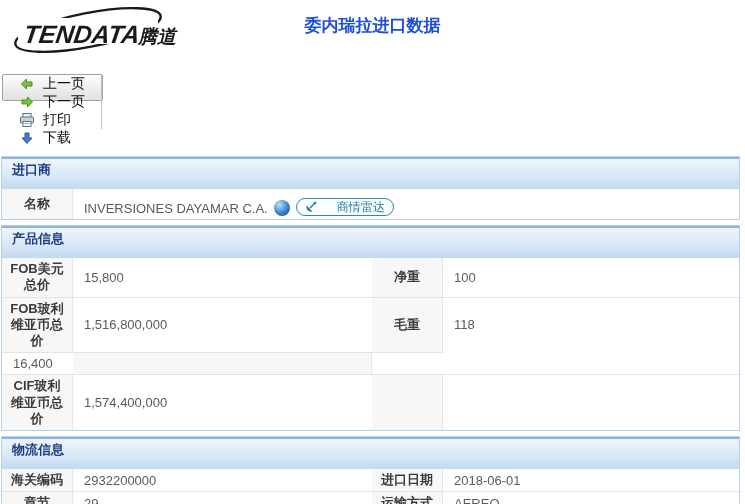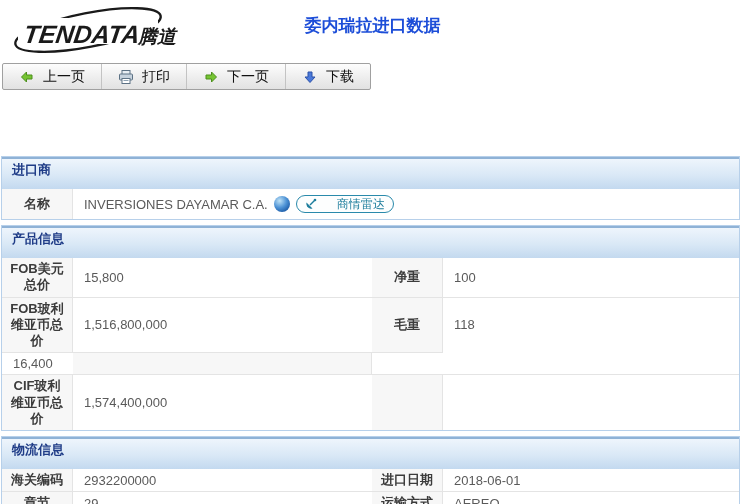--- a/index.html
+++ b/index.html
@@ -21,25 +21,26 @@
   .logo-cn {
     position:absolute; left:128px; top:18px;
     font-weight:bold; font-style:italic; font-size:19px; color:#1a1a1a;
   }
   .title {
     position:absolute; left:0; right:0; top:14px; text-align:center;
     font-size:17px; font-weight:bold; color:#1d4ed8;
   }
   
   .toolbar {
-    position:absolute; left:2px; top:63px; height:27px;
+    position:absolute; left:2px; top:74px; height:27px;
     display:inline-flex; align-items:stretch;
     border:1px solid #a0a0a0;
     background:linear-gradient(#fdfdfd,#ececec 60%,#e2e2e2);
     border-radius:2px;
+    flex-direction:column;
   }
   .tbtn {
     display:flex; align-items:center; gap:8px;
     padding:0 16px; background:transparent; border:none;
     border-right:1px solid #c3c3c3; cursor:pointer;
     font-family:inherit; font-size:14px; color:#111;
   }
   .tbtn:last-child { border-right:none; }
   .tbtn .ic { display:inline-flex; width:16px; height:16px; }
   
@@ -63,21 +64,21 @@
     min-height:22px; padding:3px 8px;
   }
   .firstrow .cell { border-top:none; }
   .lbl {
     background:#f7f7f7; color:#3c3c3c;
     justify-content:center; text-align:center;
     border-right:1px solid #e4e4e4; line-height:1.25;font-weight:bold;
   }
   .val { background:#fff; color:#5a5a5a; padding-left:11px; }
   .tall .cell { min-height:30px; }
-  .importer-val { gap:6px; }
+  .importer-val { gap:6px;align-items:flex-end; }
   
   .globe {
     width:16px; height:16px; border-radius:50%;
     background:radial-gradient(circle at 35% 30%,#bfe2f6,#4e93d6 45%,#1c5ba6 80%,#123f78);
     display:inline-block; flex:0 0 auto;
   }
   
   .radar-pill {
     display:inline-flex; align-items:center; gap:20px;
     height:18px; padding:0 8px; border-radius:10px;
@@ -105,35 +106,35 @@
     <span class="ic">
       <svg width="16" height="16" viewBox="0 0 16 16">
         <path d="M7.5 3 L2.5 8 L7.5 13 L7.5 10 L13 10 L13 6 L7.5 6 Z" fill="#76c433" stroke="#4c8f1d" stroke-width="1"></path>
       </svg>
     </span>
     <span>上一页</span>
   </button>
   <button class="tbtn">
     <span class="ic">
       <svg width="16" height="16" viewBox="0 0 16 16">
+        <path d="M8.5 3 L13.5 8 L8.5 13 L8.5 10 L3 10 L3 6 L8.5 6 Z" fill="#76c433" stroke="#4c8f1d" stroke-width="1"></path>
+      </svg>
+    </span>
+    <span>下一页</span>
+  </button>
+  <button class="tbtn">
+    <span class="ic">
+      <svg width="16" height="16" viewBox="0 0 16 16">
         <rect x="4" y="1.5" width="8" height="4" fill="#e8eef3" stroke="#5d7285" stroke-width="1"></rect>
         <rect x="1.5" y="5" width="13" height="6" rx="1" fill="#c6d2dd" stroke="#5d7285" stroke-width="1"></rect>
         <rect x="4" y="9.5" width="8" height="5" fill="#ffffff" stroke="#5d7285" stroke-width="1"></rect>
         <line x1="5.5" y1="11.5" x2="10.5" y2="11.5" stroke="#8ea2b3" stroke-width="1"></line>
       </svg>
     </span>
     <span>打印</span>
-  </button>
-  <button class="tbtn">
-    <span class="ic">
-      <svg width="16" height="16" viewBox="0 0 16 16">
-        <path d="M8.5 3 L13.5 8 L8.5 13 L8.5 10 L3 10 L3 6 L8.5 6 Z" fill="#76c433" stroke="#4c8f1d" stroke-width="1"></path>
-      </svg>
-    </span>
-    <span>下一页</span>
   </button>
   <button class="tbtn">
     <span class="ic">
       <svg width="16" height="16" viewBox="0 0 16 16">
         <path d="M6 3 L10 3 L10 8 L13 8 L8 13.5 L3 8 L6 8 Z" fill="#4a79da" stroke="#2d52a8" stroke-width="1"></path>
       </svg>
     </span>
     <span>下载</span>
   </button>
 </div>

